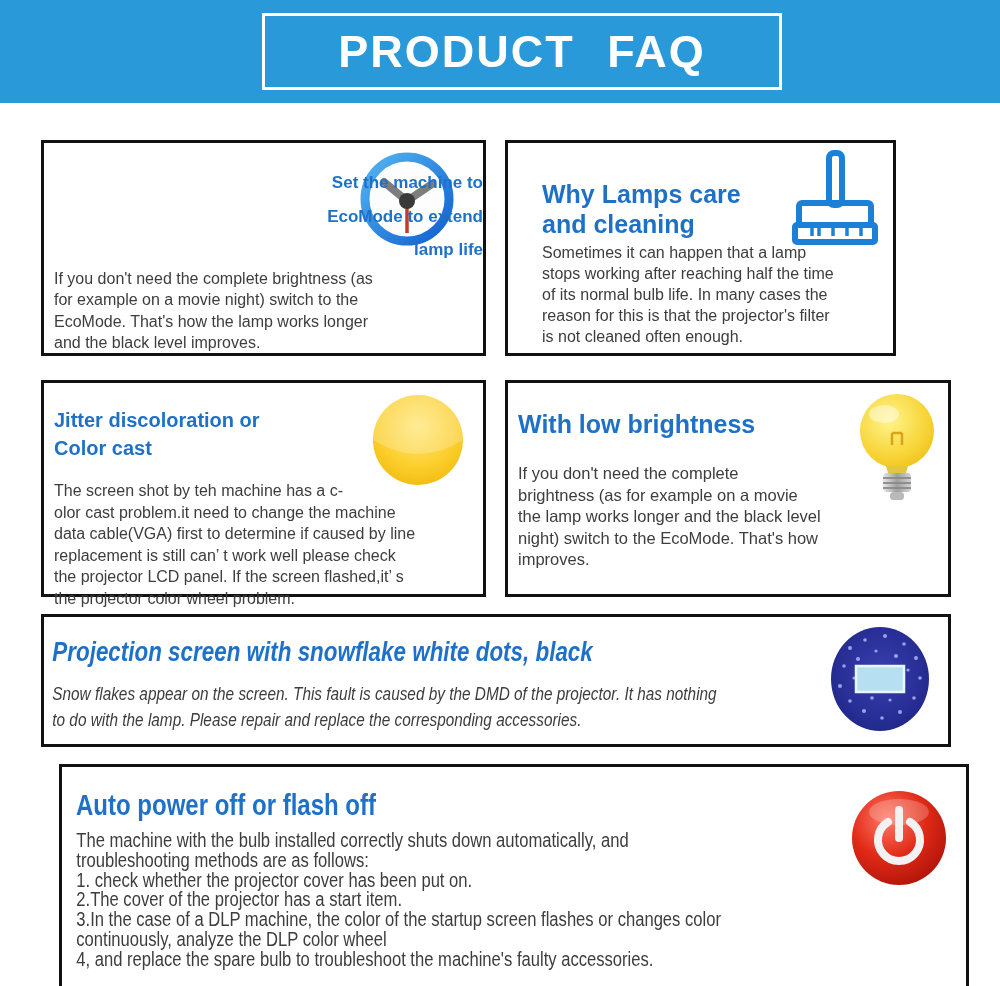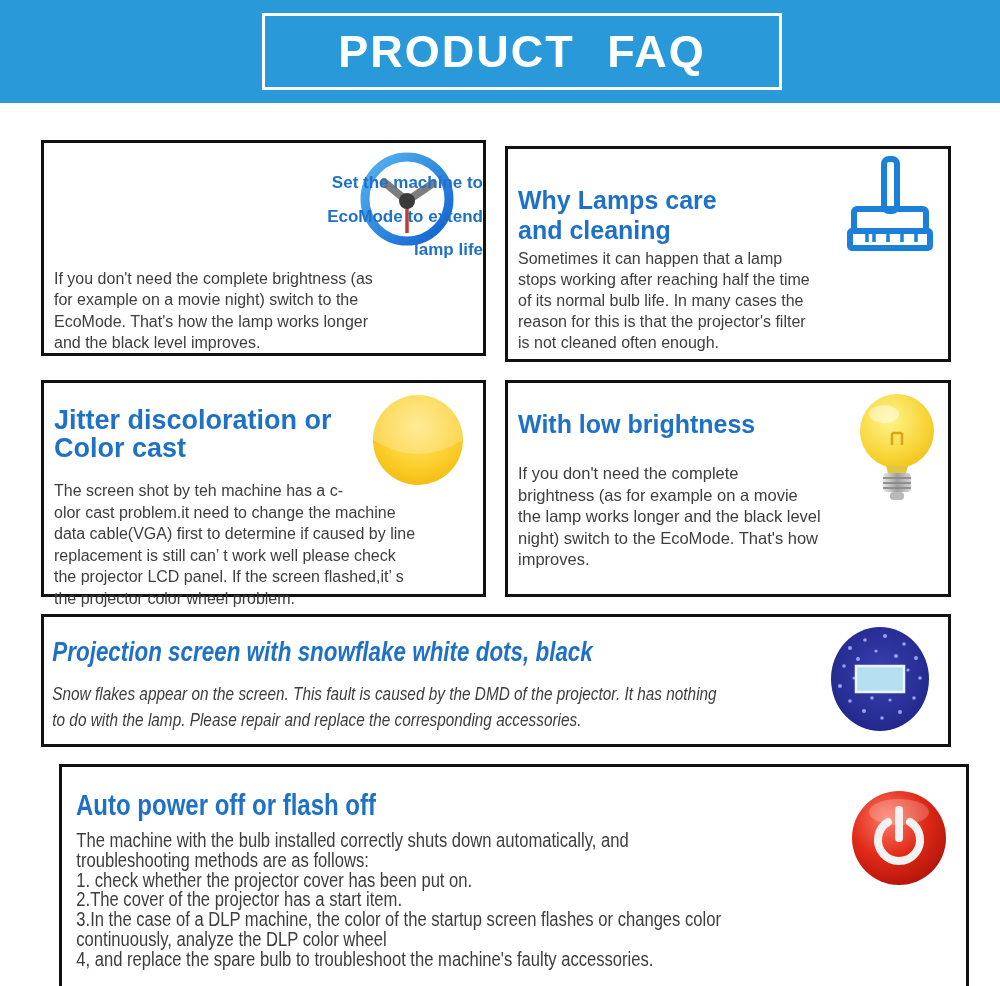--- a/index.html
+++ b/index.html
@@ -30,25 +30,25 @@
     margin:0;padding-left:10px;font-weight:bold;color:var(--heading-blue);
     position:relative;z-index:2;
   }
   .card .body{
     padding-left:10px;color:var(--body-text);position:relative;z-index:2;
   }
   .icon{position:absolute;z-index:1;}
   .c1{left:41px;top:140px;width:445px;height:216px;}
   .c1 .heading{margin-top:23px;font-size:17px;line-height:33.5px;text-align:right;}
   .c1 .body{margin-top:1px;font-size:16px;line-height:21.5px;}
-  .c2{left:505px;top:146px;width:446px;height:216px;}
+  .c2{left:505px;top:140px;width:391px;height:216px;padding-left:24px;}
   .c2 .heading{margin-top:36px;font-size:25px;line-height:30px;}
   .c2 .body{margin-top:3px;font-size:16px;line-height:21px;}
   .c3{left:41px;top:380px;width:445px;height:217px;}
-  .c3 .heading{margin-top:23px;font-size:27px;line-height:28px;}
+  .c3 .heading{margin-top:23px;font-size:20px;line-height:28px;}
   .c3 .body{margin-top:18px;font-size:16px;line-height:21.5px;}
   .c4{left:505px;top:380px;width:446px;height:217px;}
   .c4 .heading{margin-top:26px;font-size:25px;line-height:30px;}
   .c4 .body{margin-top:24px;font-size:16.5px;line-height:21.5px;}
   .c5{left:41px;top:614px;width:910px;height:133px;font-style:italic;}
   .c5 .heading{margin-top:20px;font-size:27px;line-height:30px;}
   .c5 .body{margin-top:14px;font-size:18.5px;line-height:26px;}
   .c6{left:59px;top:764px;width:910px;height:238px;padding-left:6px;}
   .c6 .heading{margin-top:21px;font-size:30px;line-height:34px;}
   .c6 .body{margin-top:9px;font-size:20px;line-height:19.8px;}

